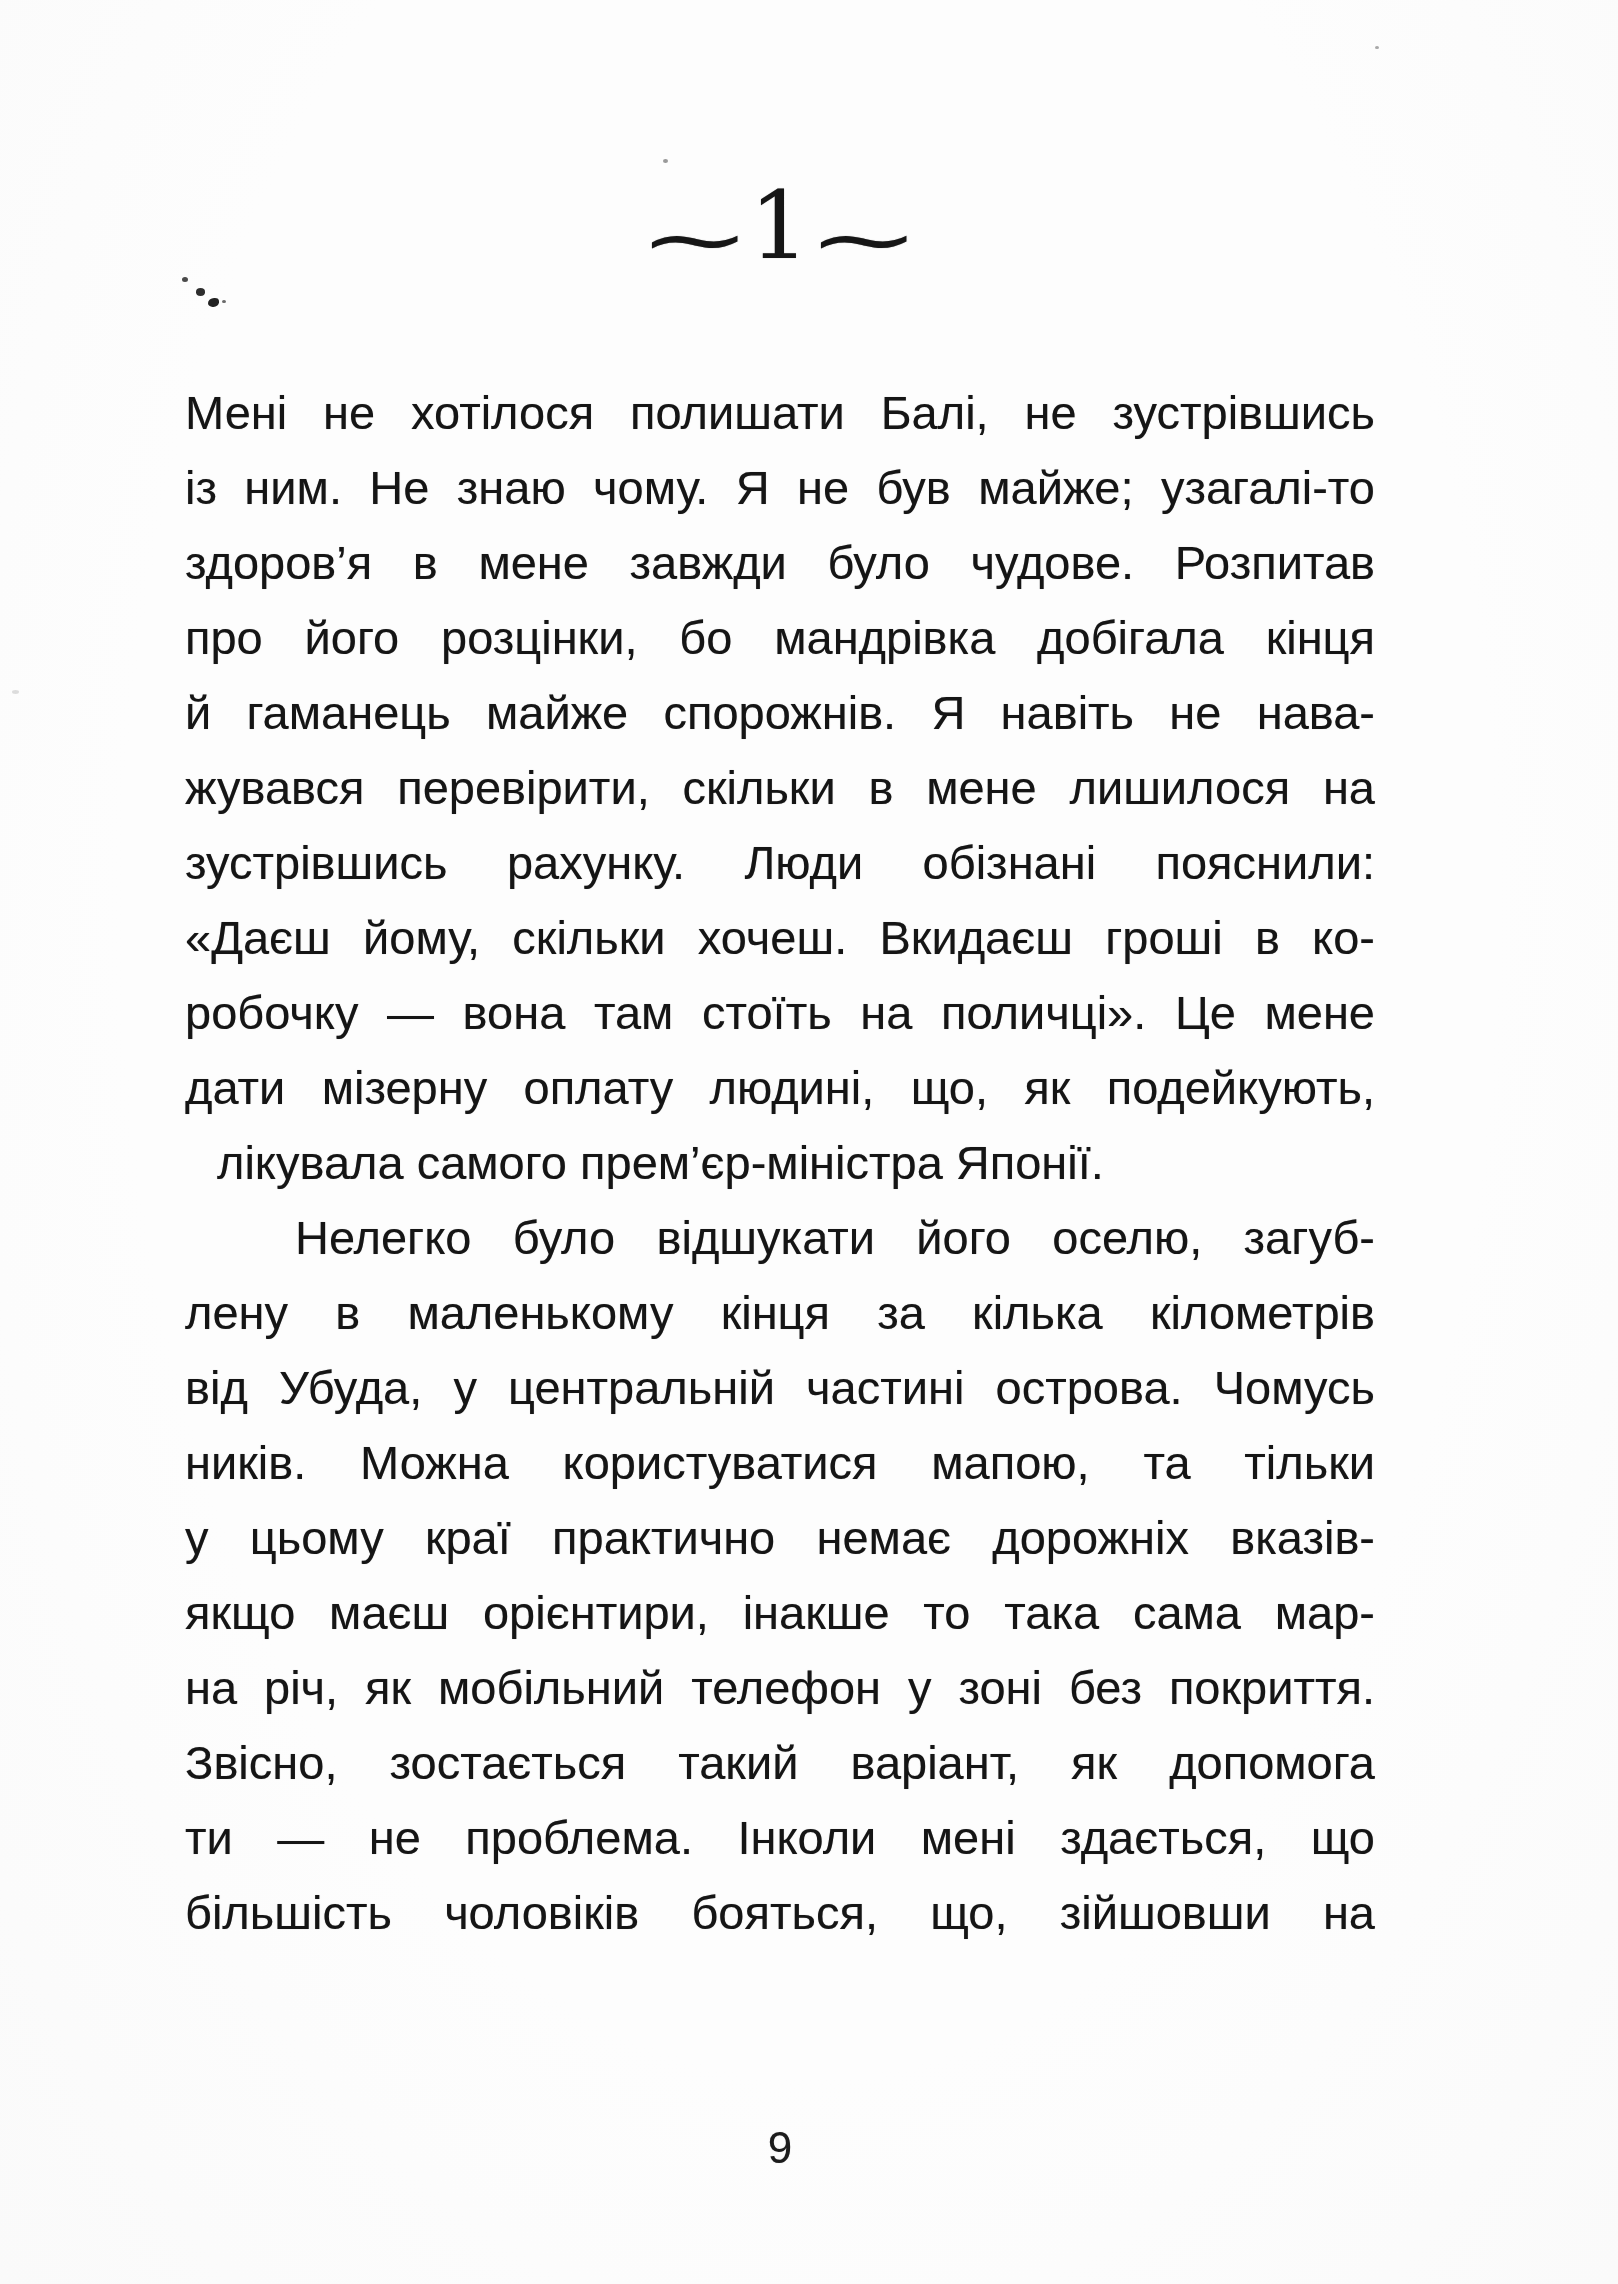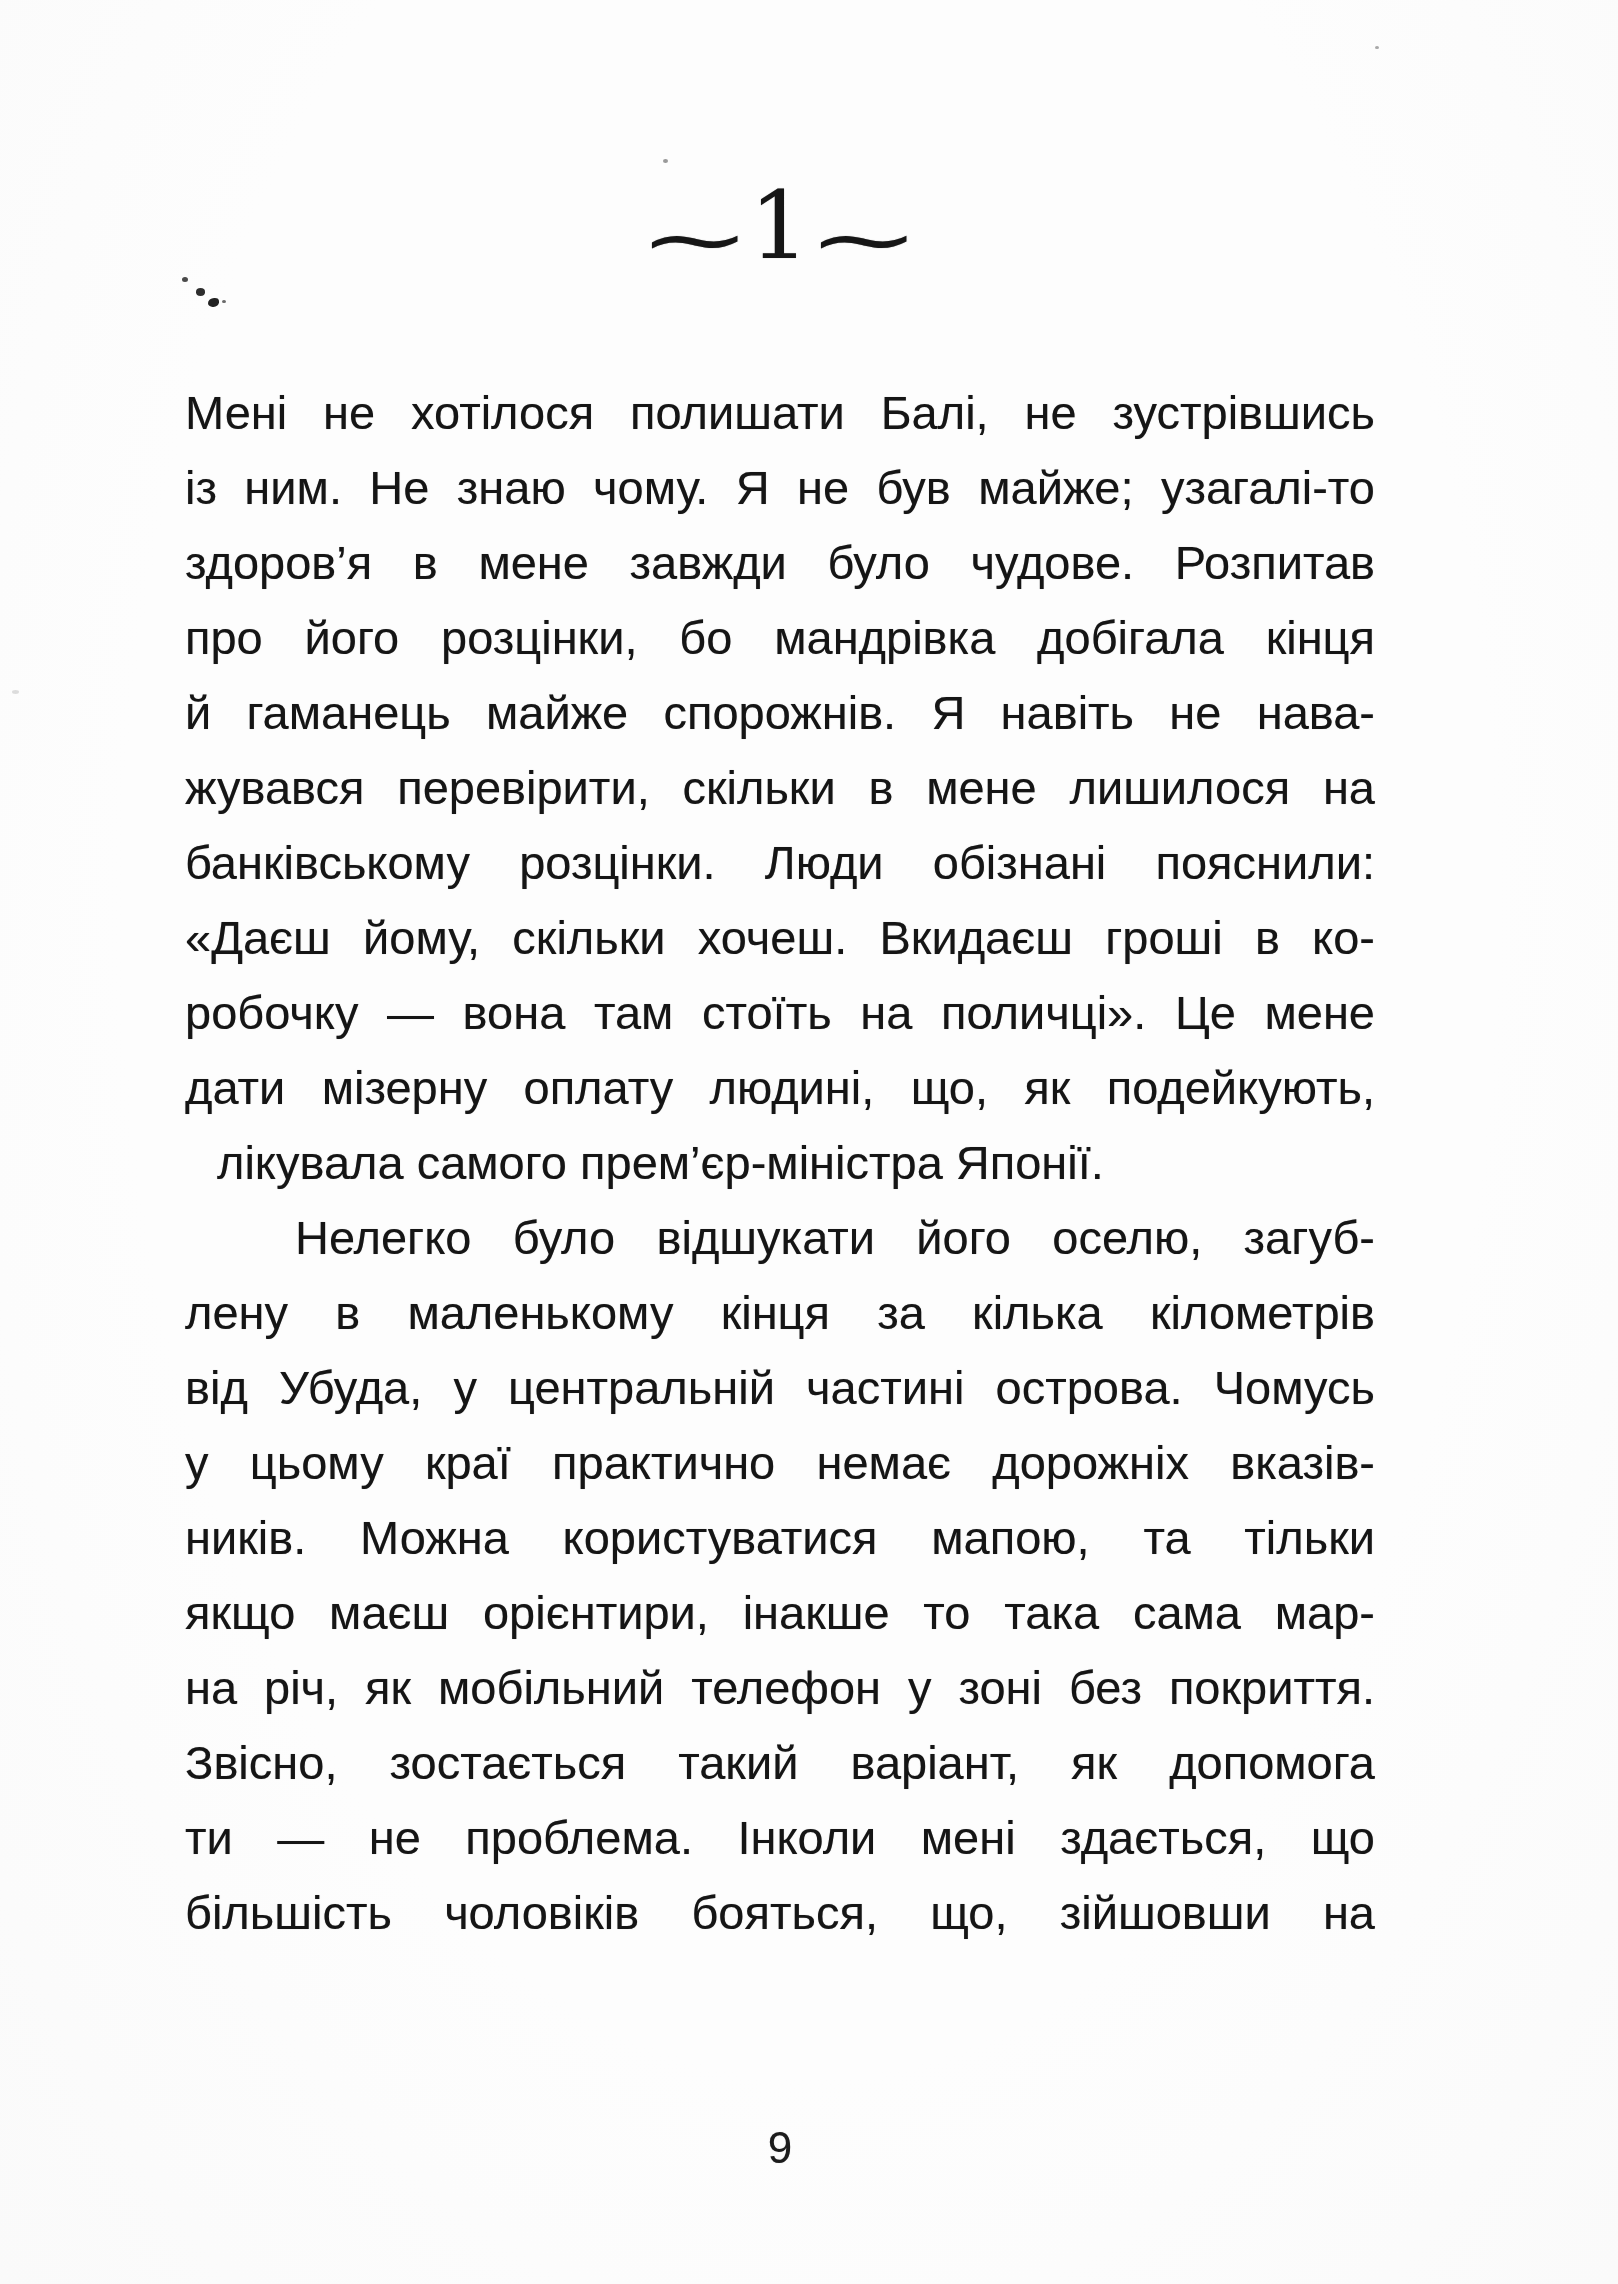--- a/index.html
+++ b/index.html
@@ -107,30 +107,30 @@
     <span class="tilde">~</span>
   </div>
 
   <div class="text-block">
       <div class="line">Мені не хотілося полишати Балі, не зустрівшись</div>
       <div class="line">із ним. Не знаю чому. Я не був майже; узагалі-то</div>
       <div class="line">здоров’я в мене завжди було чудове. Розпитав</div>
       <div class="line">про його розцінки, бо мандрівка добігала кінця</div>
       <div class="line">й гаманець майже спорожнів. Я навіть не нава-</div>
       <div class="line">жувався перевірити, скільки в мене лишилося на</div>
-      <div class="line">банківському розцінки. Люди обізнані пояснили:</div>
+      <div class="line">зустрівшись рахунку. Люди обізнані пояснили:</div>
       <div class="line">«Даєш йому, скільки хочеш. Вкидаєш гроші в ко-</div>
       <div class="line">робочку — вона там стоїть на поличці». Це мене</div>
       <div class="line">дати мізерну оплату людині, що, як подейкують,</div>
       <div class="line para-end">лікувала самого прем’єр-міністра Японії.</div>
       <div class="line indent">Нелегко було відшукати його оселю, загуб-</div>
       <div class="line">лену в маленькому кінця за кілька кілометрів</div>
       <div class="line">від Убуда, у центральній частині острова. Чомусь</div>
+      <div class="line">ників. Можна користуватися мапою, та тільки</div>
       <div class="line">у цьому краї практично немає дорожніх вказів-</div>
-      <div class="line">ників. Можна користуватися мапою, та тільки</div>
       <div class="line">якщо маєш орієнтири, інакше то така сама мар-</div>
       <div class="line">на річ, як мобільний телефон у зоні без покриття.</div>
       <div class="line">Звісно, зостається такий варіант, як допомога</div>
       <div class="line">ти — не проблема. Інколи мені здається, що</div>
       <div class="line">більшість чоловіків бояться, що, зійшовши на</div>
     </div>
 
   <div class="page-number">9</div>
 
   <div class="speck s1"></div>

